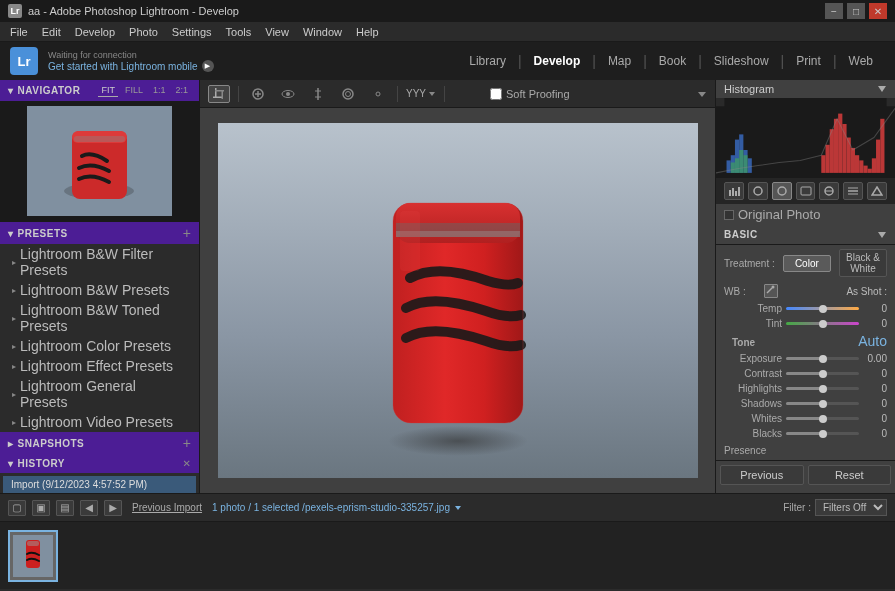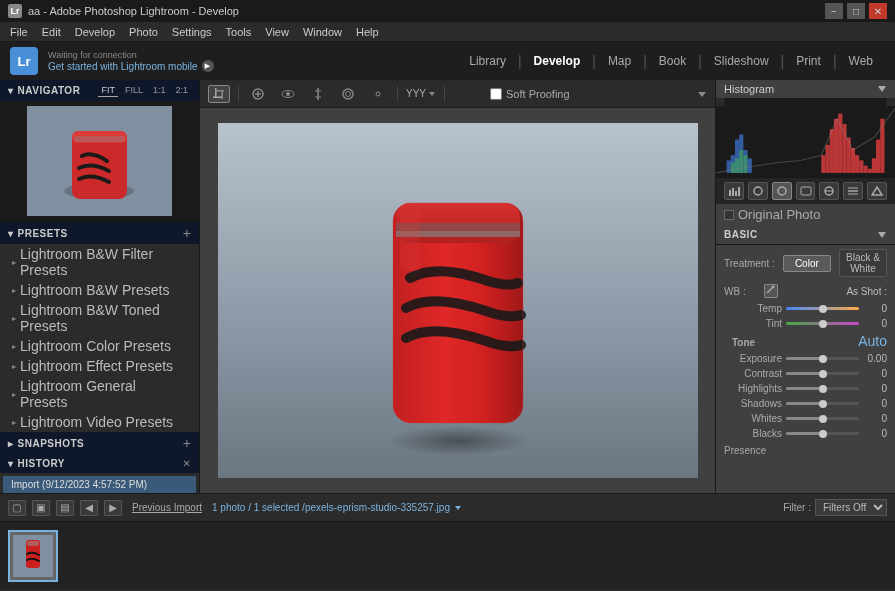--- a/index.html
+++ b/index.html
@@ -33,21 +33,21 @@
     .module-nav-separator { color: #555; font-size: 14px; }
     
     
     #main { display: flex; height: calc(591px - 22px - 20px - 38px - 28px - 68px); }
     
     
     #left-panel { width: 200px; background: #2b2b2b; border-right: 1px solid #1a1a1a; display: flex; flex-direction: column; overflow: hidden; }
     
     
     #navigator-section { border-bottom: 1px solid #1a1a1a; }
-    .panel-header { display: flex; align-items: center; justify-content: space-between; padding: 4px 8px; background: #0f172a; cursor: pointer; }
+    .panel-header { display: flex; align-items: center; justify-content: space-between; padding: 4px 8px; background: #4c1d95; cursor: pointer; }
     .panel-header-left { display: flex; align-items: center; gap: 4px; font-size: 10px; color: #ccc; font-weight: bold; text-transform: uppercase; letter-spacing: 0.5px; }
     .panel-header-right { display: flex; gap: 4px; font-size: 9px; color: #999; }
     .panel-header-right span { cursor: pointer; padding: 1px 3px; }
     .nav-fit-active { color: #ccc !important; border-bottom: 1px solid #aaa; }
     
     #navigator-preview { width: 100%; height: 120px; background: #1a1a1a; display: flex; align-items: center; justify-content: center; overflow: hidden; padding: 4px; }
     
     
     #presets-section { flex: 0 0 auto; }
     .preset-item { display: flex; align-items: center; gap: 4px; padding: 2px 12px; cursor: pointer; }
@@ -620,20 +620,24 @@
         <div class="slider-fill" style="width: 50%;"></div>
         <div class="slider-thumb" style="left: 50%;"></div>
       </div>
       <span class="slider-value">0</span>
     </div>
 
     <div id="presence-label">
       <span>Presence</span>
     </div>
 
+    <div id="prev-reset-row">
+      <button class="pr-btn">Previous</button>
+      <button class="pr-btn">Reset</button>
+    </div>
   </div>
 </div>
 
 <div id="bottom-bar">
   <div class="bottom-nav-btn">▢</div>
   <div class="bottom-nav-btn">▣</div>
   <div class="bottom-nav-btn">▤</div>
   <div class="bottom-nav-btn">◀</div>
   <div class="bottom-nav-btn">▶</div>
   <span id="prev-import-btn">Previous Import</span>

